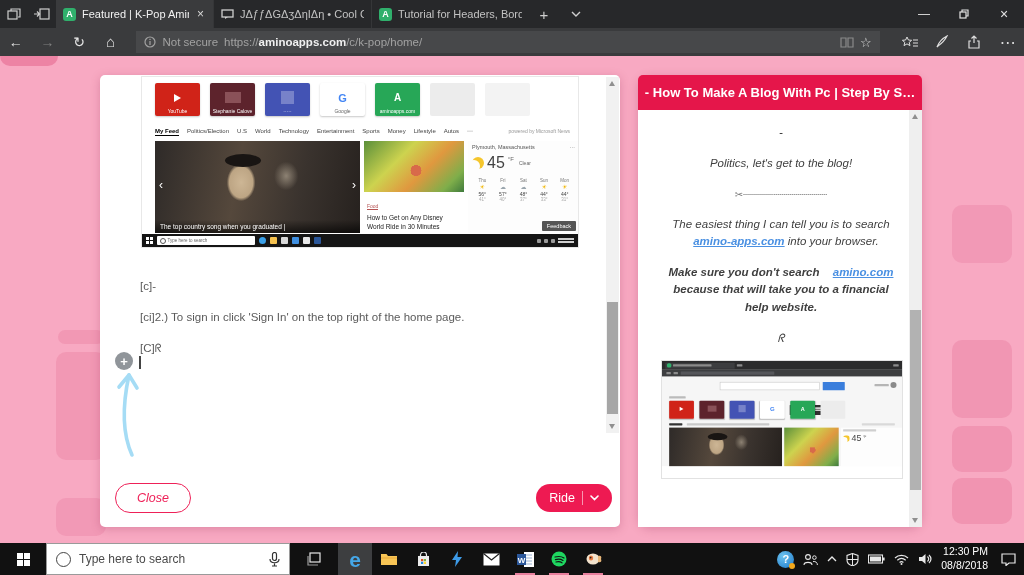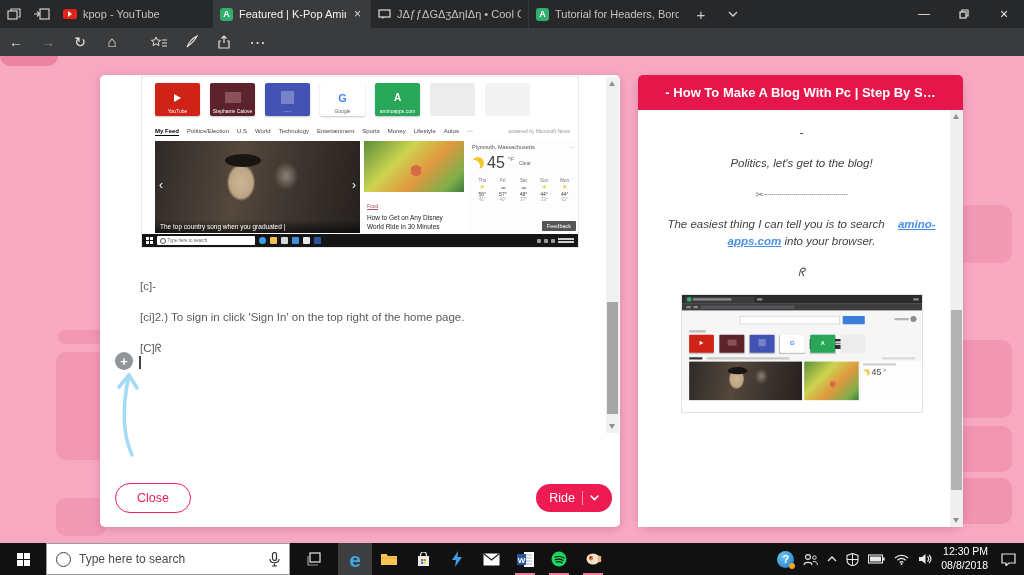--- a/index.html
+++ b/index.html
@@ -49,21 +49,21 @@
   #caret{left:39px;top:281px;width:1.5px;height:13px;background:#444;}
   #plusbtn{left:15px;top:277px;width:18px;height:18px;border-radius:50%;background:#90959a;color:#fff;
            display:flex;align-items:center;justify-content:center;font-size:13px;font-weight:bold;}
   #bluearrow{left:8px;top:292px;}
   #ed-sb{right:1px;top:2px;width:13px;height:356px;background:#f1f1f1;}
   #ed-sb .thumb{position:absolute;left:1px;width:11px;top:225px;height:112px;background:#a6a6a6;}
   .sb-arr{position:absolute;left:3px;width:0;height:0;border-left:3.5px solid transparent;border-right:3.5px solid transparent;}
   .sb-arr.up{top:4px;border-bottom:5px solid #8f8f8f;}
   .sb-arr.dn{bottom:4px;border-top:5px solid #8f8f8f;}
   #closebtn{left:15px;top:408px;width:74px;height:28px;border:1.5px solid #ee2158;border-radius:16px;background:#fff;
-            color:#ee2158;font-size:12.5px;display:flex;align-items:center;justify-content:center;}
+            color:#ee2158;font-size:12.5px;display:flex;align-items:center;justify-content:center;font-style:italic;}
   #postbtn{right:8px;top:409px;width:76px;height:28px;border-radius:15px;background:#ee1a52;color:#fff;font-size:12.5px;
            display:flex;align-items:center;justify-content:center;gap:7px;}
   #postbtn .div{width:1px;height:14px;background:rgba(255,255,255,.55);}
 
   
   #msn{left:42px;top:2px;width:436px;height:170px;background:#fff;overflow:hidden;box-shadow:0 0 0 1px #e8e8e8;}
   .msn-tiles{position:absolute;left:13px;top:6px;display:flex;gap:10px;}
   .tile{width:45px;height:33px;border-radius:2px;position:relative;box-shadow:0 1px 2px rgba(0,0,0,.22);
         display:flex;align-items:center;justify-content:center;}
   .tile .tlbl{position:absolute;bottom:2px;left:0;right:0;text-align:center;font-size:5px;color:#fff;
@@ -111,21 +111,21 @@
   .mwin i{background:#fff;display:block;}
   .msearch{width:92px;height:9px;background:#fff;border-radius:1px;font-size:4.5px;color:#666;display:flex;align-items:center;gap:2px;padding:0 3px;}
   .msearch .ring{width:4px;height:4px;border:1px solid #555;border-radius:50%;flex:none;}
   .mico{width:7px;height:7px;border-radius:1px;flex:none;}
   .msn-tb .tray{margin-left:auto;display:flex;align-items:center;gap:3px;}
   .tdot{width:4px;height:4px;background:#9a9a9a;border-radius:1px;}
   .tclock{width:16px;display:flex;flex-direction:column;gap:1px;}
   .tclock i{height:2px;background:#cfcfcf;display:block;}
 
   
-  #panel{left:638px;top:75px;width:325px;height:452px;z-index:5;border-radius:12px;
+  #panel{left:638px;top:75px;width:284px;height:452px;z-index:5;border-radius:12px;
          box-shadow:0 2px 10px rgba(140,30,70,.25);background:#fff;}
   #panel-head{position:absolute;left:0;top:0;right:0;height:35px;background:#e5164a;border-radius:5px 5px 0 0;
               color:#fff;font-size:13px;font-weight:bold;display:flex;align-items:center;justify-content:center;}
   #panel-body{position:absolute;left:0;top:35px;right:0;bottom:0;background:#fff;overflow:hidden;
               font-size:11.5px;font-style:italic;color:#3f3f3f;text-align:center;padding:0 22px 0 24px;box-sizing:border-box;}
   #panel-body p{margin:14px 0;line-height:1.5;}
   #panel-body .lnk{color:#4a90e2;font-weight:bold;text-decoration:underline;margin-left:10px;}
   #panel-body .bld{font-weight:bold;}
   .divider{color:#777;font-style:normal;font-size:10px;letter-spacing:0;}
   #pn-sb{position:absolute;right:0;top:35px;width:13px;height:417px;background:#efefef;}
@@ -342,20 +342,21 @@
   </div>
 </div>
 
 <div id="panel" class="abs">
   <div id="panel-head">- How To Make A Blog With Pc | Step By S…</div>
   <div id="panel-body">
     <p>-</p>
     <p>Politics, let's get to the blog!</p>
     <p class="divider">✂┄┄┄┄┄┄┄┄┄┄┄┄┄┄</p>
     <p><span>The easiest thing I can tell you is to search </span><span class="lnk">amino-apps.com</span><span> into your browser.</span></p>
+    <p class="bld"><span>Make sure you don't search </span><span class="lnk">amino.com</span><span> because that will take you to a financial help website.</span></p>
     <p>ᖇ</p>
 
     <div id="thumb">
       <div id="thumb-in">
         <div class="th-chrome">
           <div class="th-tab">
               <span class="fav-am" style="width:8px;height:8px;font-size:6px;"></span>
               <span class="th-bar" style="width:70px;"></span>
             </div>
           <span class="th-bar" style="width:10px;"></span>
@@ -434,26 +435,20 @@
         <rect x="1" y="3" width="9" height="8" fill="none" stroke="#cfcfcf" stroke-width="1.2"></rect>
         <path d="M4 3 V1 H13 V9 H11" fill="none" stroke="#cfcfcf" stroke-width="1.2"></path>
       </svg>
   </span>
   <span class="tl-btn">
     <svg width="16" height="12" viewBox="0 0 16 12">
         <rect x="6" y="1" width="9" height="10" fill="none" stroke="#cfcfcf" stroke-width="1.2"></rect>
         <path d="M0 6 H5 M3 3.5 L5.5 6 L3 8.5" fill="none" stroke="#cfcfcf" stroke-width="1.2"></path>
       </svg>
   </span>
-  <div class="tab first">
-    <span class="fav-yt">
-        <i></i>
-      </span>
-    <span class="ttl">kpop - YouTube</span>
-  </div>
   <div class="tab active">
     <span class="fav-am">A</span>
     <span class="ttl">Featured | K-Pop Amino</span>
     <span class="cls">×</span>
   </div>
   <div class="tab">
     <svg width="13" height="11" viewBox="0 0 13 11">
         <rect x="1" y="1" width="11" height="7" fill="none" stroke="#cfcfcf" stroke-width="1.3"></rect>
         <path d="M4 8 L4 10 L7 8" fill="#cfcfcf"></path>
       </svg>
@@ -479,20 +474,36 @@
     </span>
     <span class="winbtn" style="font-size:14px;">×</span>
   </div>
 </div>
 
 <div id="navbar" class="abs">
   <span class="navic">←</span>
   <span class="navic dim">→</span>
   <span class="navic">↻</span>
   <span class="navic" style="font-size:15px;">⌂</span>
+  <div id="addrfield">
+    <svg width="12" height="12" viewBox="0 0 12 12">
+        <circle cx="6" cy="6" r="5" fill="none" stroke="#a2a2a2" stroke-width="1.2"></circle>
+        <rect x="5.4" y="5" width="1.2" height="4" fill="#a2a2a2"></rect>
+        <rect x="5.4" y="2.8" width="1.2" height="1.2" fill="#a2a2a2"></rect>
+      </svg>
+    <span>Not secure</span>
+    <span><span>https://</span><span class="dom">aminoapps.com</span><span>/c/k-pop/home/</span></span>
+    <span class="spacer"></span>
+    <span class="addr-ic">
+      <svg width="14" height="11" viewBox="0 0 14 11">
+          <path d="M1 1 H6 V10 H1 Z M8 1 H13 V10 H8 Z" fill="none" stroke="#8a8a8a" stroke-width="1.2"></path>
+        </svg>
+    </span>
+    <span class="addr-ic" style="color:#dedede;font-size:13px;">☆</span>
+  </div>
   <span class="bar-ic" style="margin-left:14px;">
     <svg width="16" height="13" viewBox="0 0 16 13">
         <path d="M5 1 L6.4 4 L9.6 4.3 L7.2 6.4 L8 9.6 L5 7.9 L2 9.6 L2.8 6.4 L0.4 4.3 L3.6 4 Z" fill="none" stroke="#dedede" stroke-width="1"></path>
         <path d="M11 4 H16 M11 7 H16 M11 10 H16" stroke="#dedede" stroke-width="1.2"></path>
       </svg>
   </span>
   <span class="bar-ic">
     <svg width="14" height="14" viewBox="0 0 14 14">
         <path d="M2 12 C4 7, 8 3, 12 1 C10 5, 6 9, 3 11 Z" fill="none" stroke="#dedede" stroke-width="1.2"></path>
       </svg>

